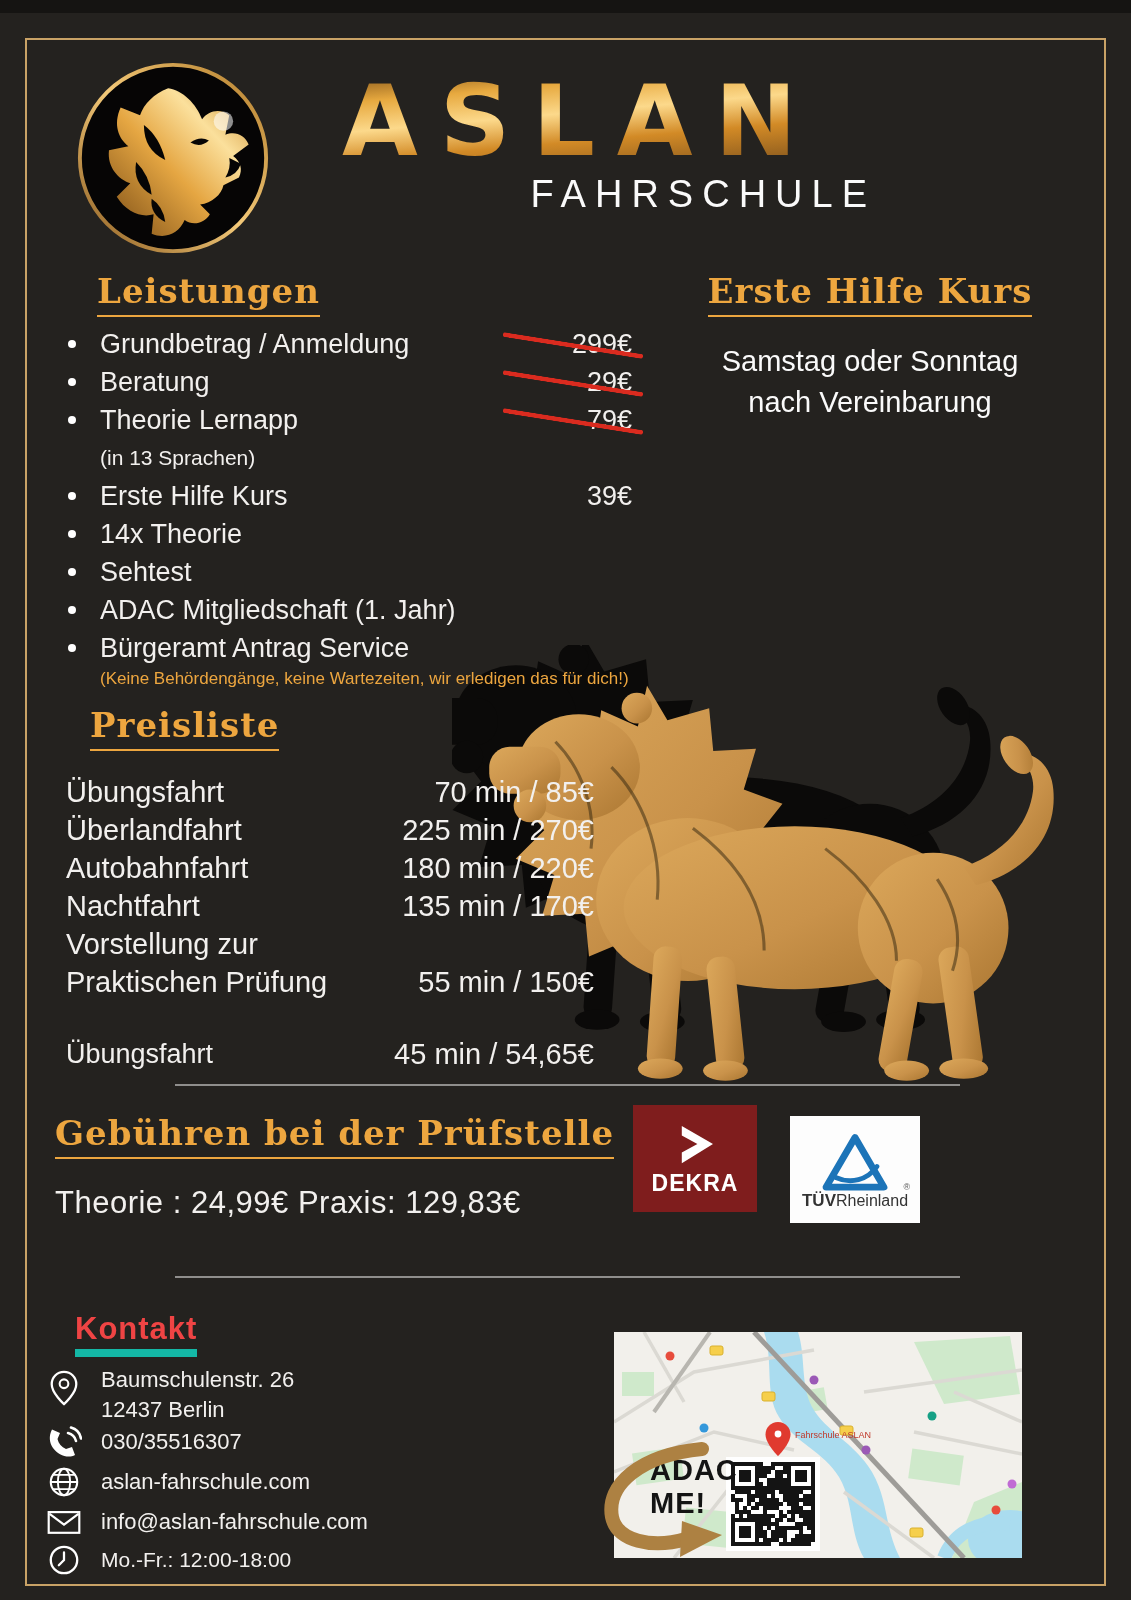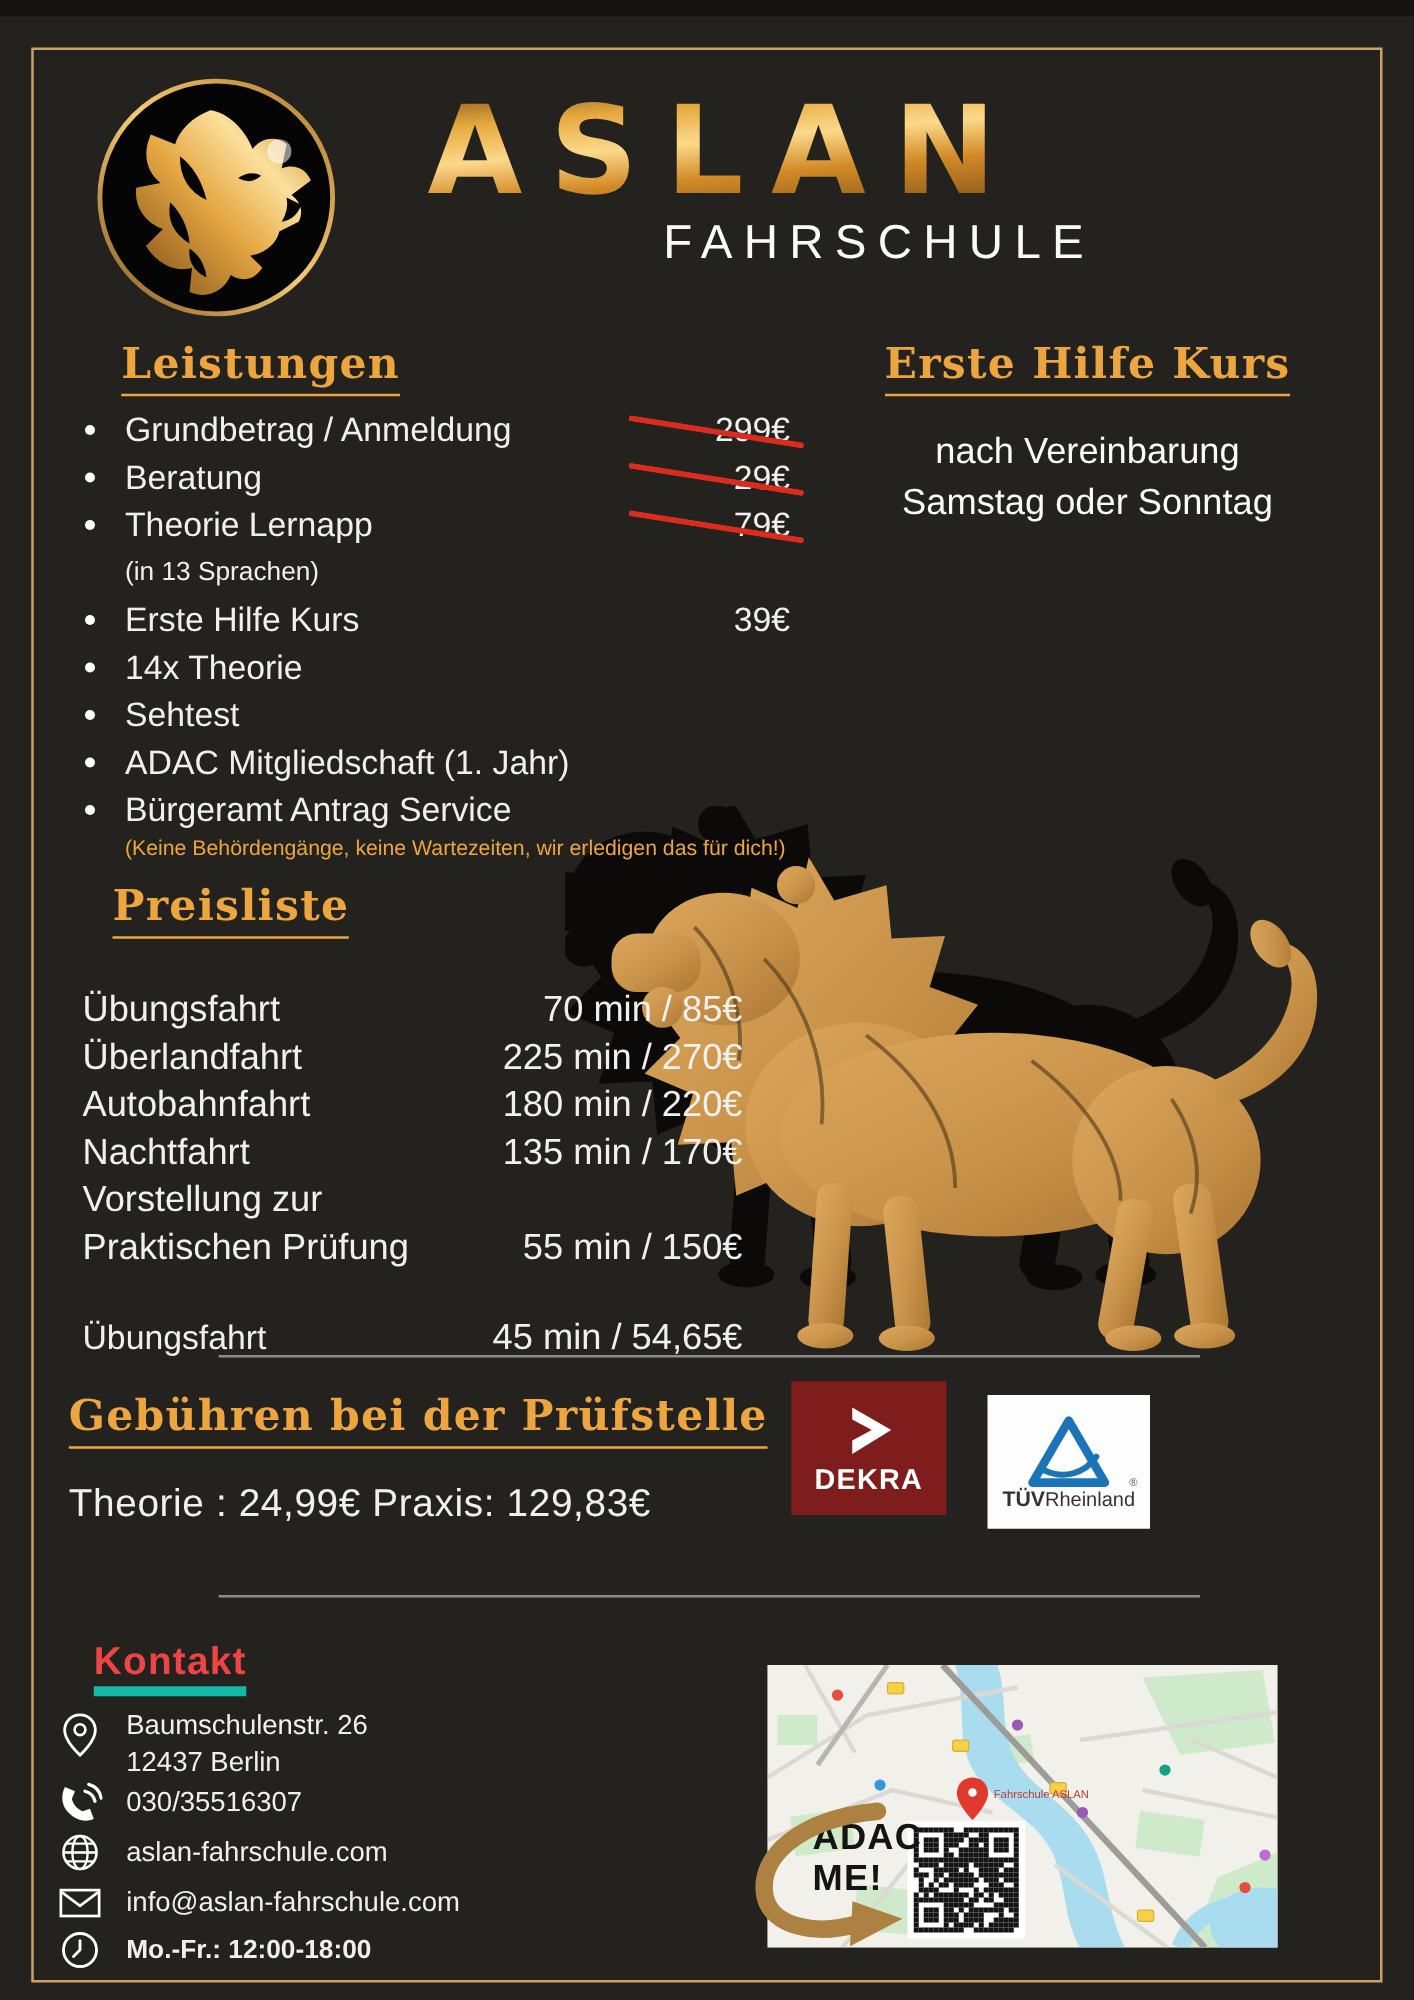--- a/index.html
+++ b/index.html
@@ -36,21 +36,21 @@
     border-top:5px solid #da2b1f;transform:rotate(9deg);border-radius:3px;}
   .li-sub{height:38px;display:flex;align-items:center;font-size:21px;padding-left:38px;}
   .li-note{margin-top:2px;padding-left:38px;font-size:17px;color:#eda63f;white-space:nowrap;}
   
   .rc{position:absolute;width:360px;text-align:center;z-index:3;}
   .rc-ehk{left:690px;top:258px;}
   .rc-text{font-size:29px;line-height:41px;color:#fafafa;}
   .rc-theo{left:700px;top:455px;}
   
   .pl-title{position:absolute;left:90px;top:692px;z-index:3;}
-  .pl-rows{position:absolute;left:66px;top:776px;width:528px;z-index:3;font-size:29px;}
+  .pl-rows{position:absolute;left:66px;top:760px;width:528px;z-index:3;font-size:29px;}
   .pl-row{display:flex;justify-content:space-between;height:38px;align-items:center;}
   .pl-extra{margin-top:34px;}
   .pl-extra .pl-label{font-size:27px;}
   
   .divider{position:absolute;left:175px;width:785px;height:2px;background:#8f8e8c;z-index:4;}
   .div1{top:1071px;}
   .div2{top:1263px;}
   
   .geb-title{position:absolute;left:55px;top:1100px;z-index:3;}
   .geb-line{position:absolute;left:55px;top:1172px;font-size:31px;z-index:3;letter-spacing:.5px;}
@@ -67,21 +67,21 @@
     font-size:31px;font-weight:bold;color:#ef4444;border-bottom:8px solid #14b8a6;
     padding-bottom:2px;letter-spacing:1px;}
   .k-row{position:absolute;left:45px;display:flex;align-items:center;z-index:3;font-size:22px;}
   .k-icon{width:38px;height:38px;margin-right:18px;flex:none;display:flex;align-items:center;justify-content:center;}
   .k-addr{top:1352px;align-items:flex-start;}
   .k-addr .k-icon{margin-top:4px;}
   .k-addr-text{line-height:30px;font-size:22px;}
   .k-phone{top:1410px;}
   .k-web{top:1450px;}
   .k-mail{top:1490px;}
-  .k-hours{top:1528px;font-size:21px;font-weight:bold;}
+  .k-hours{top:1528px;font-size:21px;}
   
   .map-wrap{position:absolute;left:614px;top:1319px;width:408px;height:226px;overflow:hidden;
     background:#f2f0eb;z-index:3;}
   .scan{position:absolute;left:36px;top:122px;font-weight:800;color:#141414;
     font-size:29px;line-height:33px;letter-spacing:1px;z-index:5;font-family:"Liberation Sans",sans-serif;}
   .qr{position:absolute;left:112px;top:125px;width:94px;height:94px;background:#fff;z-index:4;}
   .map-arrow{position:absolute;left:590px;top:1422px;width:150px;height:135px;z-index:5;}
   .pin-label{font-size:9px;fill:#c0392b;font-family:"Liberation Sans",sans-serif;}
   
   .lion{position:absolute;left:452px;top:632px;width:665px;height:448px;z-index:1;}
@@ -200,22 +200,22 @@
     <div class="li-row">
       <span class="li-bullet"></span>
       <span class="li-label">Bürgeramt Antrag Service</span>
     </div>
     <div class="li-note">(Keine Behördengänge, keine Wartezeiten, wir erledigen das für dich!)</div>
   </div>
 
   <div class="rc rc-ehk">
     <div class="h-gold">Erste Hilfe Kurs</div>
     <div class="rc-text" style="margin-top:24px;">
+      <div>Samstag oder Sonntag</div>
       <div>nach Vereinbarung</div>
-      <div>Samstag oder Sonntag</div>
     </div>
   </div>
 
   <div class="pl-title h-gold">Preisliste</div>
   <div class="pl-rows">
     <div class="pl-row">
       <span class="pl-label">Übungsfahrt</span>
       <span class="pl-value">70 min / 85€</span>
     </div>
     <div class="pl-row">

